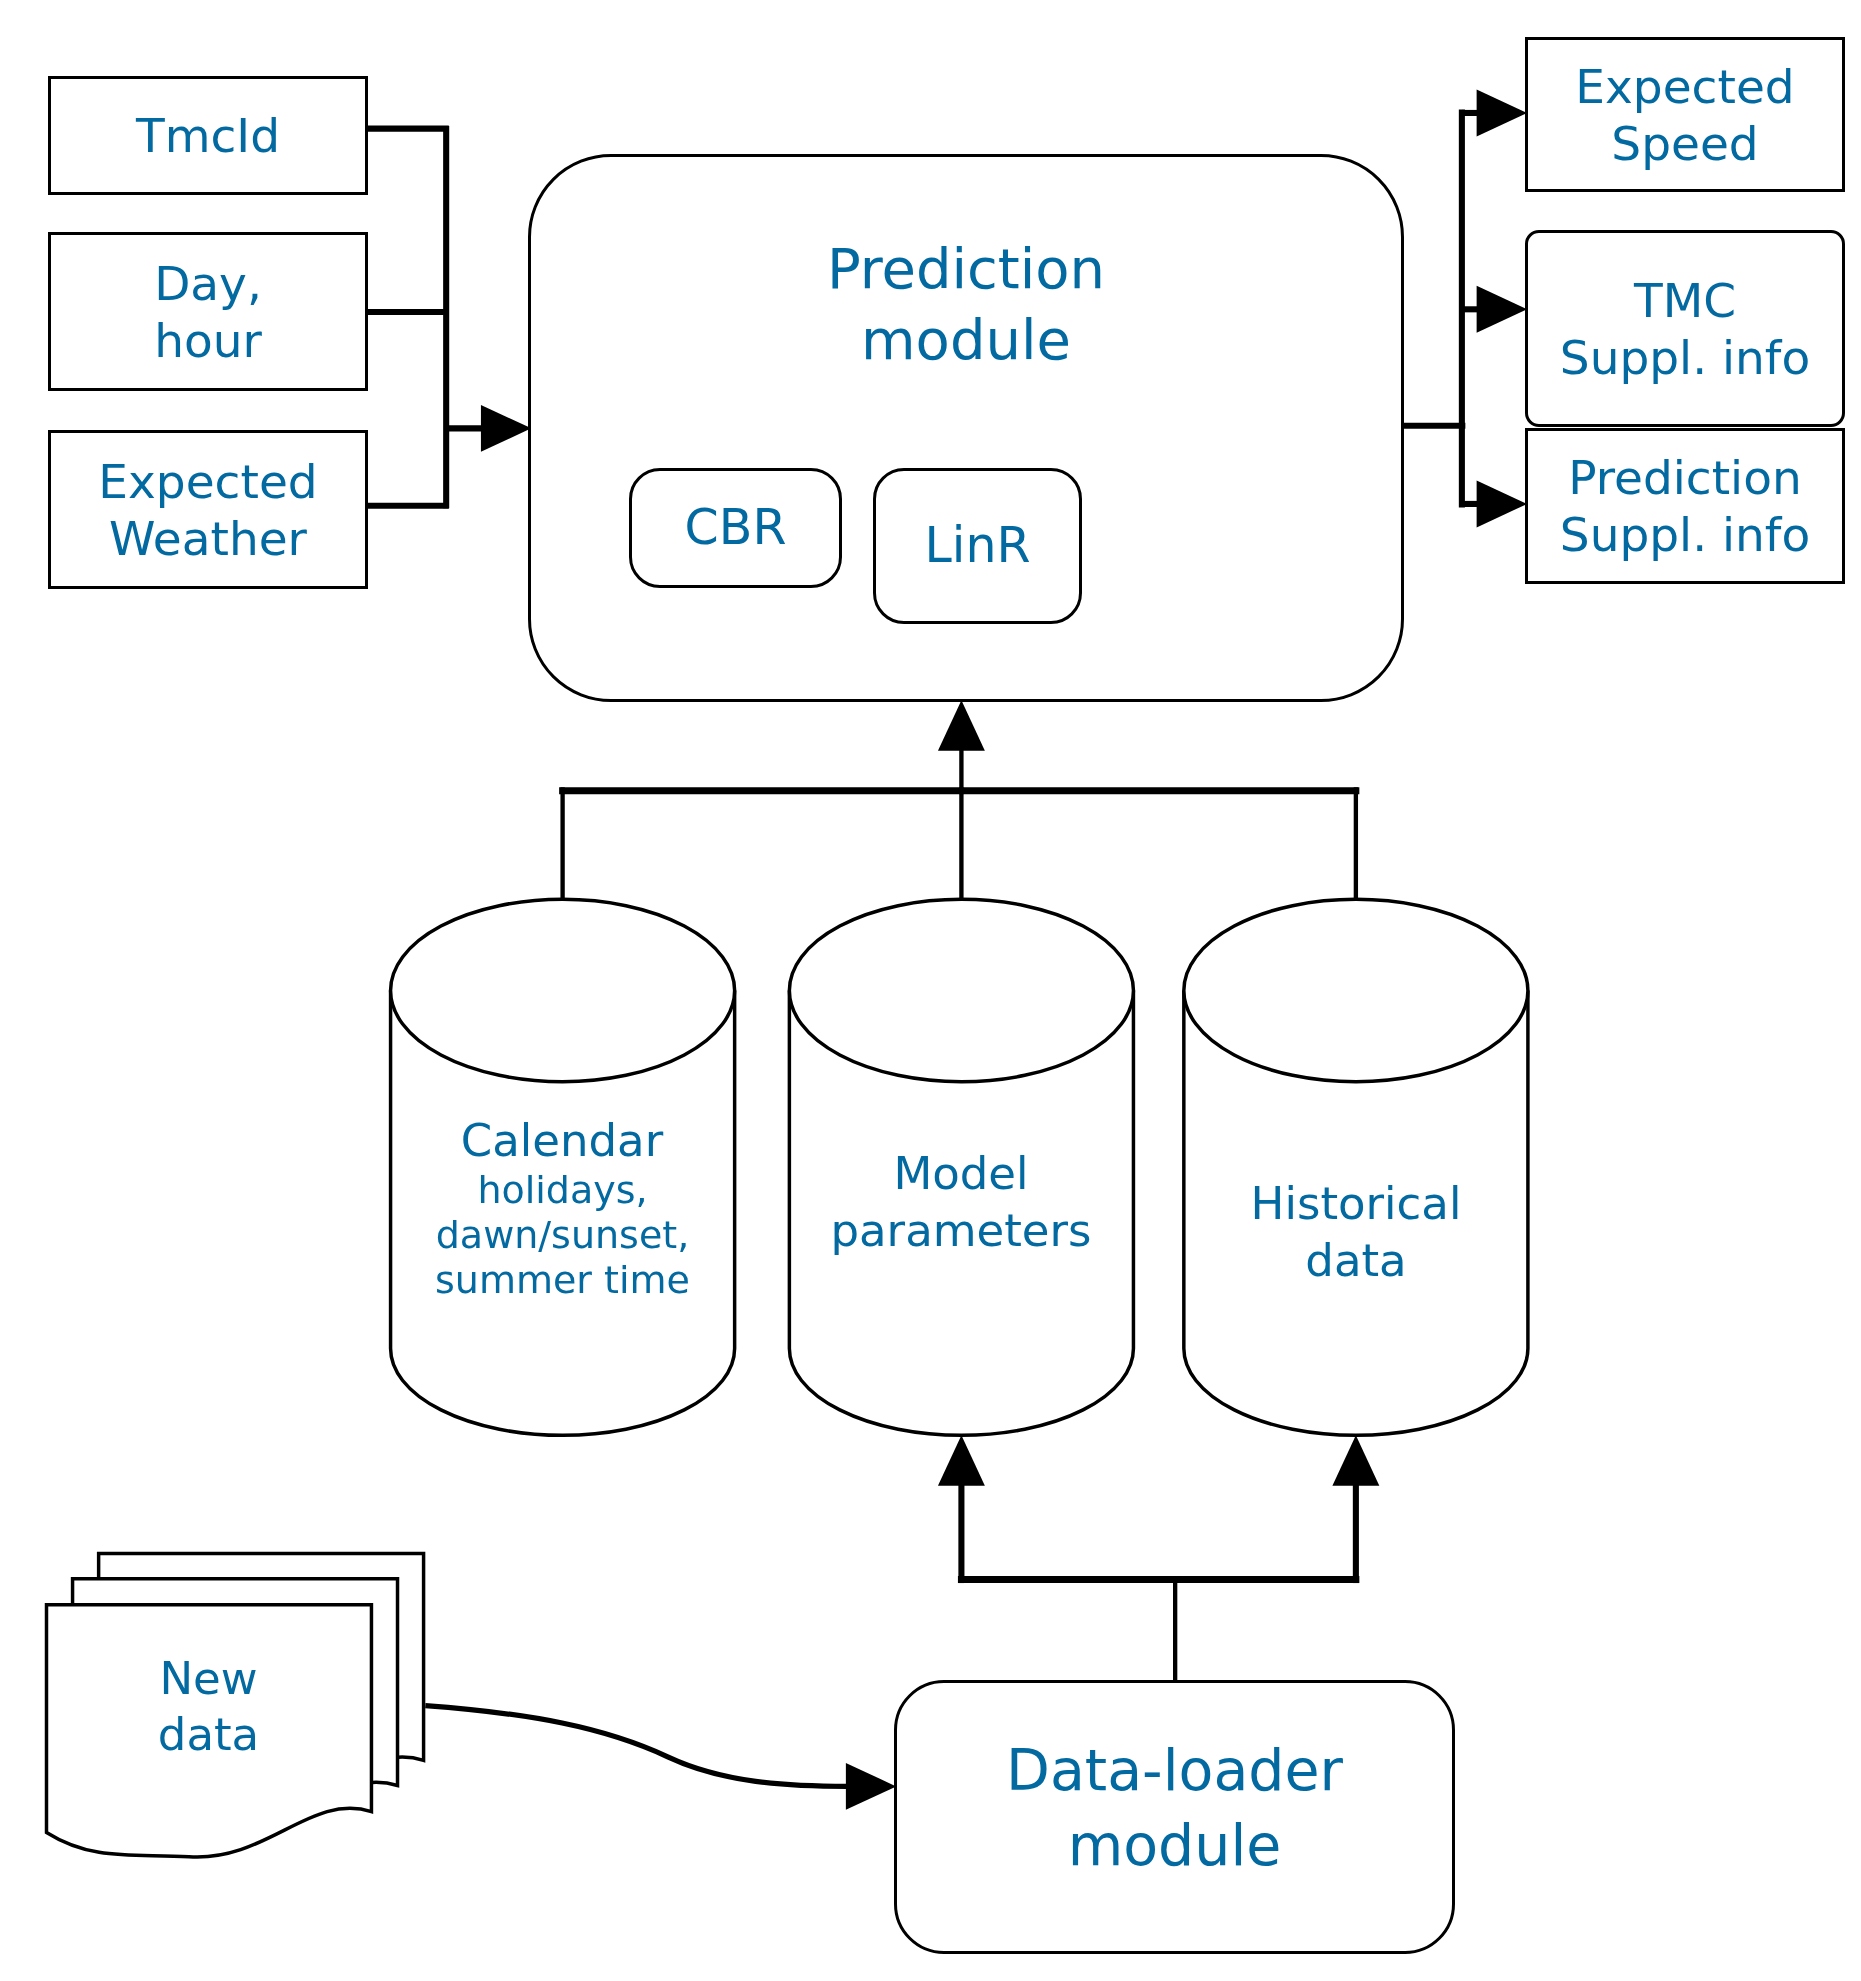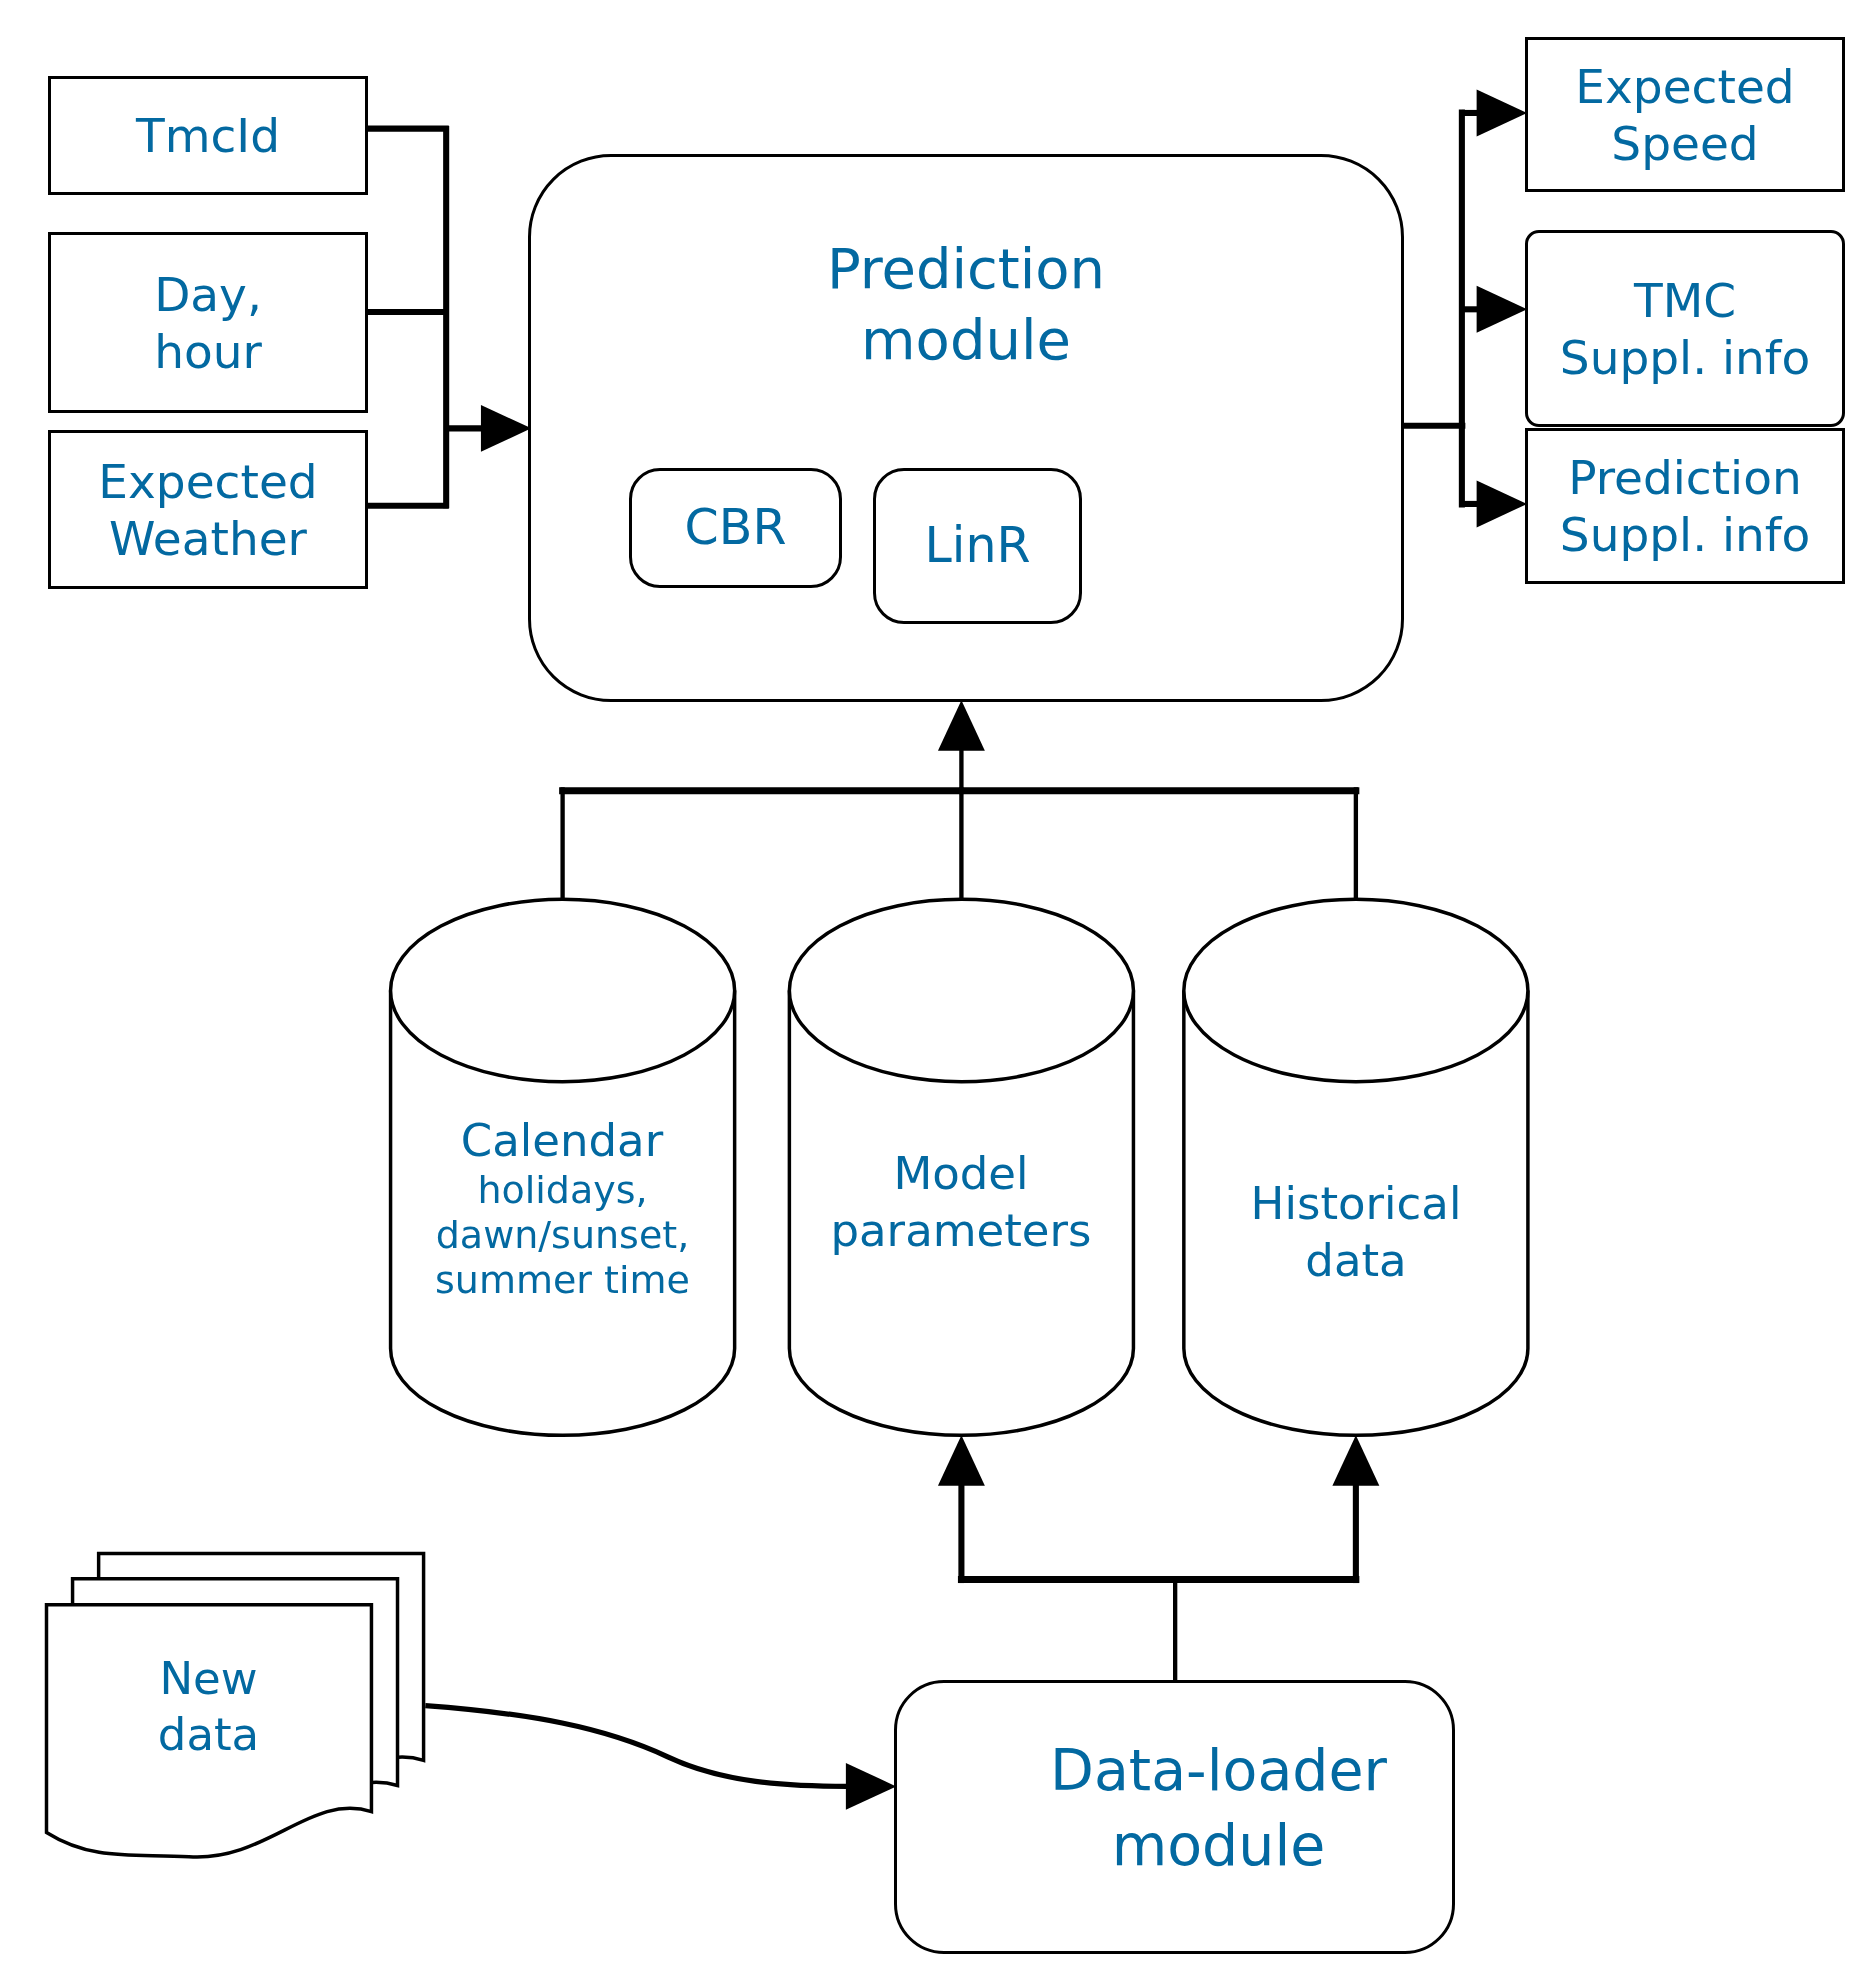--- a/index.html
+++ b/index.html
@@ -18,21 +18,21 @@
   .subbox{border-radius:31px;z-index:3;}
   .flabel{
     position:absolute;z-index:3;text-align:center;white-space:pre-line;
   }
   .f-io{font-size:47px;line-height:57px;}
   .f-title{font-size:56px;line-height:71px;}
   .f-sub{font-size:49px;}
   .f-fall{font-size:37px;line-height:45px;}
   .f-cyl{font-size:45px;line-height:54px;}
   .f-cylsub{font-size:38px;line-height:45px;}
-  .f-loader{font-size:57px;line-height:75px;padding-left:44px;}
+  .f-loader{font-size:57px;line-height:75px;}
   .f-doc{font-size:45px;line-height:56px;}
   .ln{stroke:#000000;fill:none;}
   .shape{stroke:#000000;stroke-width:4;fill:#ffffff;}
   .head{fill:#000000;stroke:none;}
 </style>
 </head>
 <body>
 
 <div class="stage">
 
@@ -93,21 +93,21 @@
 
     <g>
       <path class="ln" stroke-width="6" d="M 489,1963 C 610,1972 695,1988 768,2022 C 832,2052 905,2056 975,2056"></path>
       <polygon class="head" points="1031,2056 973,2029 973,2083"></polygon>
     </g>
   </svg>
 
   <div class="node f-io" style="left:48px;top:76px;width:320px;height:119px;">
     <span>TmcId</span>
   </div>
-  <div class="node f-io" style="left:48px;top:232px;width:320px;height:181px;">
+  <div class="node f-io" style="left:48px;top:232px;width:320px;height:159px;">
     <span>Day,
 hour</span>
   </div>
   <div class="node f-io" style="left:48px;top:430px;width:320px;height:159px;">
     <span>Expected
 Weather</span>
   </div>
 
   <div class="node module" style="left:528px;top:154px;width:876px;height:548px;"></div>
   <div class="flabel f-title" style="left:528px;top:233px;width:876px;">Prediction

